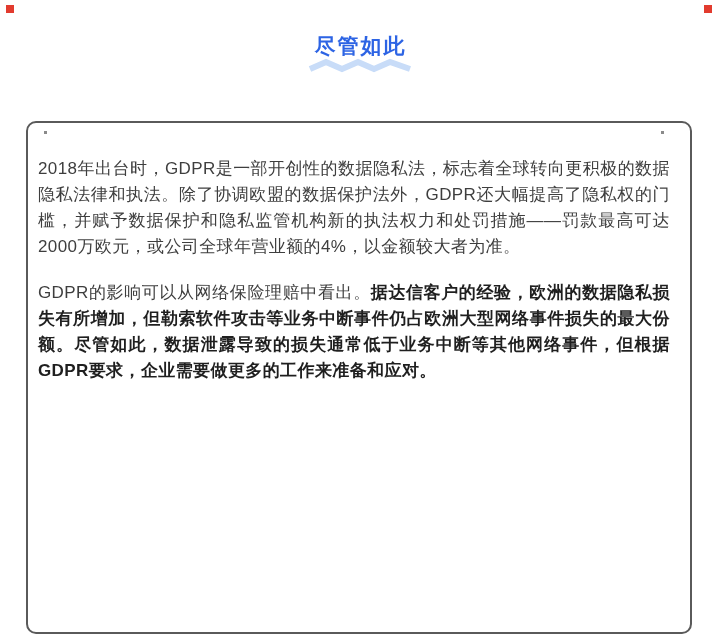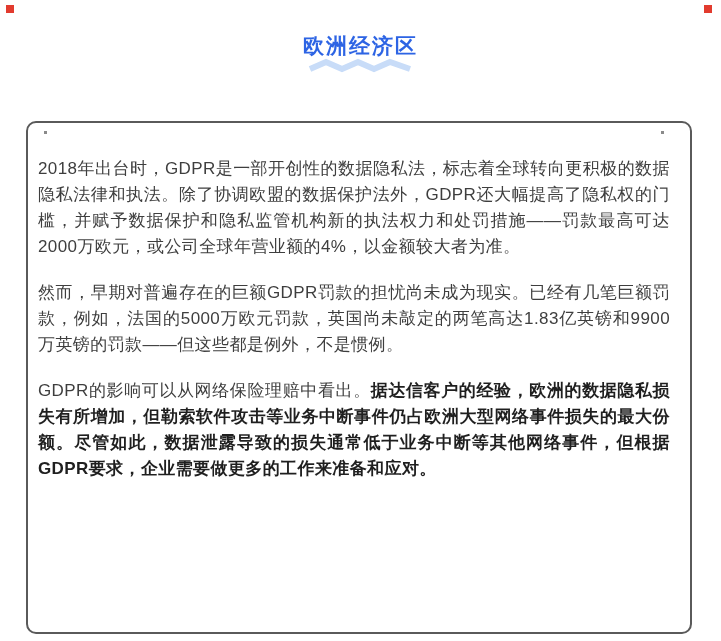--- a/index.html
+++ b/index.html
@@ -77,30 +77,29 @@
   .inner-dot.right { right: 26px; top: 8px; }
 </style>
 </head>
 <body>
 
 <div class="page">
 
   <div class="corner-marker left"></div>
   <div class="corner-marker right"></div>
 
-  <div class="section-title">欧洲经济区</div>
+  <div class="section-title">尽管如此</div>
 
   <div class="wave-wrap">
     <svg width="106" height="16" viewBox="0 0 106 16" xmlns="http://www.w3.org/2000/svg">
       <polyline points="2,11 18,4 34,11 50,4 66,11 82,4 102,11" fill="none" stroke="#c8dcf8" stroke-width="6" stroke-linecap="butt" stroke-linejoin="miter"></polyline>
     </svg>
   </div>
 
   <div class="article-box">
     <div class="inner-dot left"></div>
     <div class="inner-dot right"></div>
 
     <p>2018年出台时，GDPR是一部开创性的数据隐私法，标志着全球转向更积极的数据隐私法律和执法。除了协调欧盟的数据保护法外，GDPR还大幅提高了隐私权的门槛，并赋予数据保护和隐私监管机构新的执法权力和处罚措施——罚款最高可达2000万欧元，或公司全球年营业额的4%，以金额较大者为准。</p>
-    <p>然而，早期对普遍存在的巨额GDPR罚款的担忧尚未成为现实。已经有几笔巨额罚款，例如，法国的5000万欧元罚款，英国尚未敲定的两笔高达1.83亿英镑和9900万英镑的罚款——但这些都是例外，不是惯例。</p>
     <p><span>GDPR的影响可以从网络保险理赔中看出。</span><span class="em">据达信客户的经验，欧洲的数据隐私损失有所增加，但勒索软件攻击等业务中断事件仍占欧洲大型网络事件损失的最大份额。尽管如此，数据泄露导致的损失通常低于业务中断等其他网络事件，但根据GDPR要求，企业需要做更多的工作来准备和应对。</span></p>
   </div>
 
 </div>
 
 </body></html>

